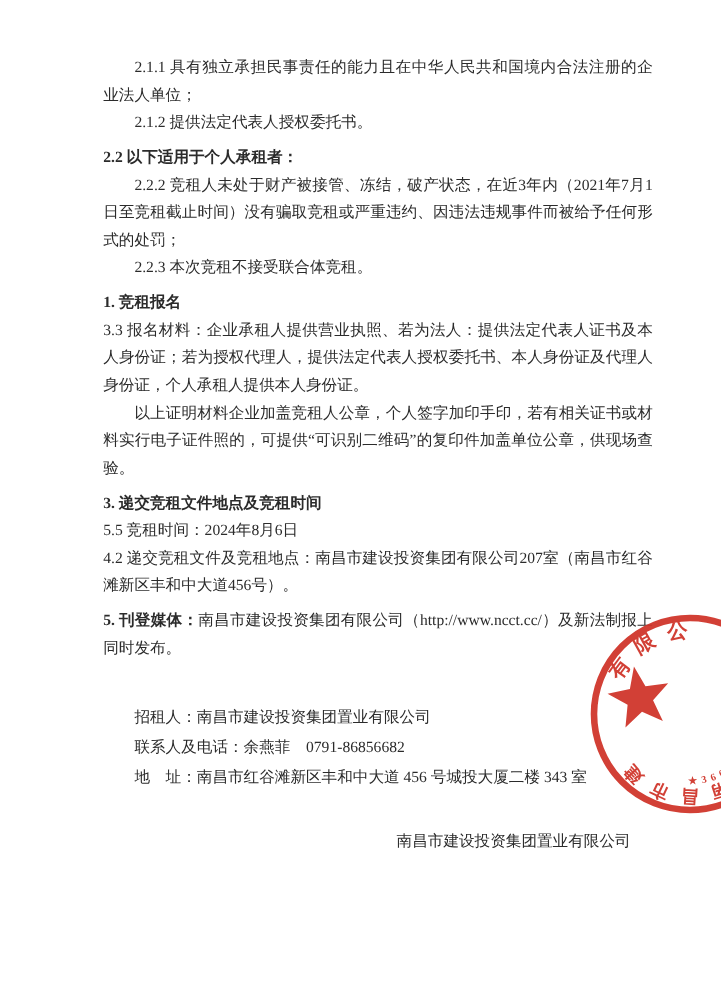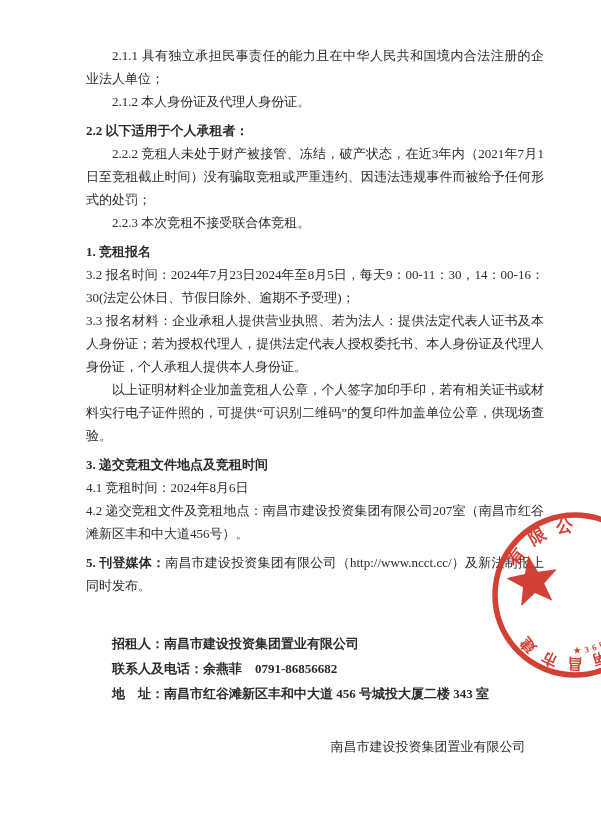--- a/index.html
+++ b/index.html
@@ -21,21 +21,21 @@
   }
   .content p{margin:0;}
   .indent{text-indent:2em;}
   .bold{font-weight:bold;}
   .mt{margin-top:6px !important;}
   .footer-block{
     margin-top:34px;
     padding-left:26px;
     line-height:25px;
   }
-  .footer-block div{white-space:nowrap;font-weight:bold;}
+  .footer-block div{white-space:nowrap;}
   .signature-block{
     margin-top:30px;
     margin-left:auto;
     width:232px;
     text-align:center;
     line-height:22px;
   }
   .seal{
     position:absolute;
     left:478px;top:494px;
@@ -49,30 +49,29 @@
     font-weight:bold;
   }
 </style>
 </head>
 <body>
 
 <div class="page">
 
   <div class="content">
     <p class="indent">2.1.1 具有独立承担民事责任的能力且在中华人民共和国境内合法注册的企业法人单位；</p>
-    <p class="indent">2.1.2 本人身份证及代理人身份证。</p>
+    <p class="indent">2.1.2 提供法定代表人授权委托书。</p>
     <p class="bold mt">2.2 以下适用于个人承租者：</p>
     <p class="indent">2.2.2 竞租人未处于财产被接管、冻结，破产状态，在近3年内（2021年7月1日至竞租截止时间）没有骗取竞租或严重违约、因违法违规事件而被给予任何形式的处罚；</p>
     <p class="indent">2.2.3 本次竞租不接受联合体竞租。</p>
     <p class="bold mt">1. 竞租报名</p>
-    <p>3.2 报名时间：2024年7月23日2024年至8月5日，每天9：00-11：30，14：00-16：30(法定公休日、节假日除外、逾期不予受理)；</p>
     <p>3.3 报名材料：企业承租人提供营业执照、若为法人：提供法定代表人证书及本人身份证；若为授权代理人，提供法定代表人授权委托书、本人身份证及代理人身份证，个人承租人提供本人身份证。</p>
     <p class="indent">以上证明材料企业加盖竞租人公章，个人签字加印手印，若有相关证书或材料实行电子证件照的，可提供“可识别二维码”的复印件加盖单位公章，供现场查验。</p>
     <p class="bold mt">3. 递交竞租文件地点及竞租时间</p>
-    <p>4.1 竞租时间：2024年8月6日</p>
+    <p>5.5 竞租时间：2024年8月6日</p>
     <p>4.2 递交竞租文件及竞租地点：南昌市建设投资集团有限公司207室（南昌市红谷滩新区丰和中大道456号）。</p>
     <p class="mt"><span class="bold">5. 刊登媒体：</span><span>南昌市建设投资集团有限公司（http://www.ncct.cc/）及新法制报上同时发布。</span></p>
 
     <div class="footer-block">
       <div>招租人：南昌市建设投资集团置业有限公司</div>
       <div>联系人及电话：余燕菲　0791-86856682</div>
       <div>地　址：南昌市红谷滩新区丰和中大道 456 号城投大厦二楼 343 室</div>
     </div>
 
     <div class="signature-block">

